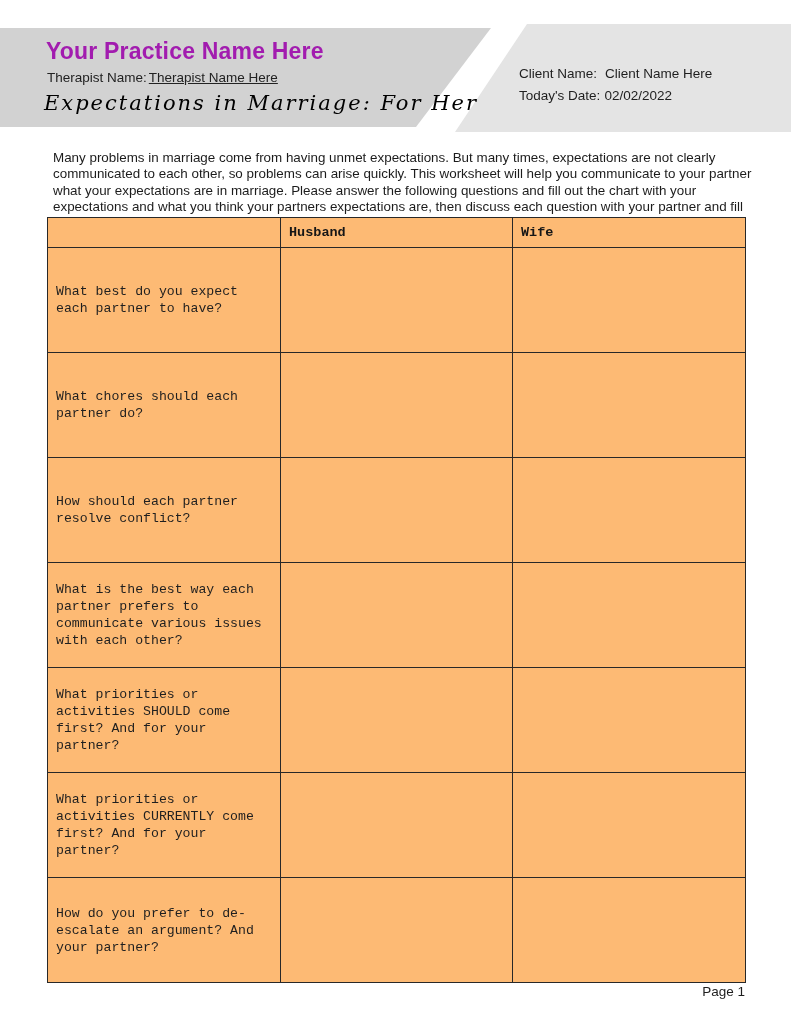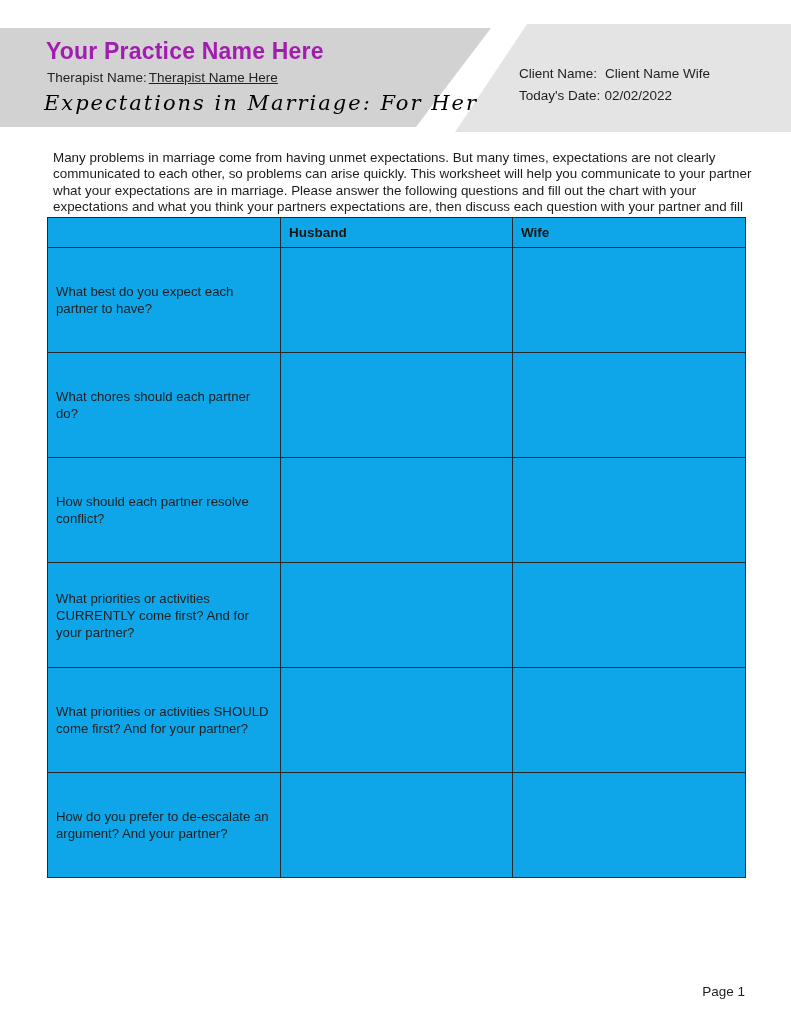--- a/index.html
+++ b/index.html
@@ -61,21 +61,22 @@
   }
   
   table.grid {
     position: absolute; left: 47px; top: 217px;
     width: 698px;
     border-collapse: collapse;
     table-layout: fixed;
   }
   table.grid th, table.grid td {
     border: 1.6px solid #282828;
-    background: #0ea5e9;
+    background: #fdba74;
+    font-family: Liberation Mono, monospace;
   }
   table.grid col.c1 { width: 233px; }
   table.grid col.c2 { width: 232px; }
   table.grid col.c3 { width: 233px; }
   table.grid thead th {
     height: 29px;
     text-align: left;
     vertical-align: middle;
     padding: 0 4px 0 8px;
     font-size: 13.5px; font-weight: bold; color: #161616;
@@ -104,21 +105,21 @@
 
     <div class="practice-name">Your Practice Name Here</div>
 
     <div class="therapist-line">
       <span>Therapist Name:</span><span class="val">Therapist Name Here</span>
     </div>
 
     <div class="worksheet-title">Expectations in Marriage: For Her</div>
 
     <div class="client-line">
-      <span>Client Name:</span><span class="val">Client Name Wife</span>
+      <span>Client Name:</span><span class="val">Client Name Here</span>
     </div>
 
     <div class="date-line">
       <span>Today's Date:</span><span class="val">02/02/2022</span>
     </div>
   </div>
 
   <p class="intro">Many problems in marriage come from having unmet expectations. But many times, expectations are not clearly communicated to each other, so problems can arise quickly. This worksheet will help you communicate to your partner what your expectations are in marriage. Please answer the following questions and fill out the chart with your expectations and what you think your partners expectations are, then discuss each question with your partner and fill out the partner sheet together.</p>
 
   <table class="grid">
@@ -144,26 +145,31 @@
         <td class="q">What chores should each partner do?</td>
         <td></td>
         <td></td>
       </tr>
       <tr>
         <td class="q">How should each partner resolve conflict?</td>
         <td></td>
         <td></td>
       </tr>
       <tr>
-        <td class="q">What priorities or activities CURRENTLY come first? And for your partner?</td>
+        <td class="q">What is the best way each partner prefers to communicate various issues with each other?</td>
         <td></td>
         <td></td>
       </tr>
       <tr>
         <td class="q">What priorities or activities SHOULD come first? And for your partner?</td>
+        <td></td>
+        <td></td>
+      </tr>
+      <tr>
+        <td class="q">What priorities or activities CURRENTLY come first? And for your partner?</td>
         <td></td>
         <td></td>
       </tr>
       <tr>
         <td class="q">How do you prefer to de-escalate an argument? And your partner?</td>
         <td></td>
         <td></td>
       </tr>
     </tbody>
   </table>

